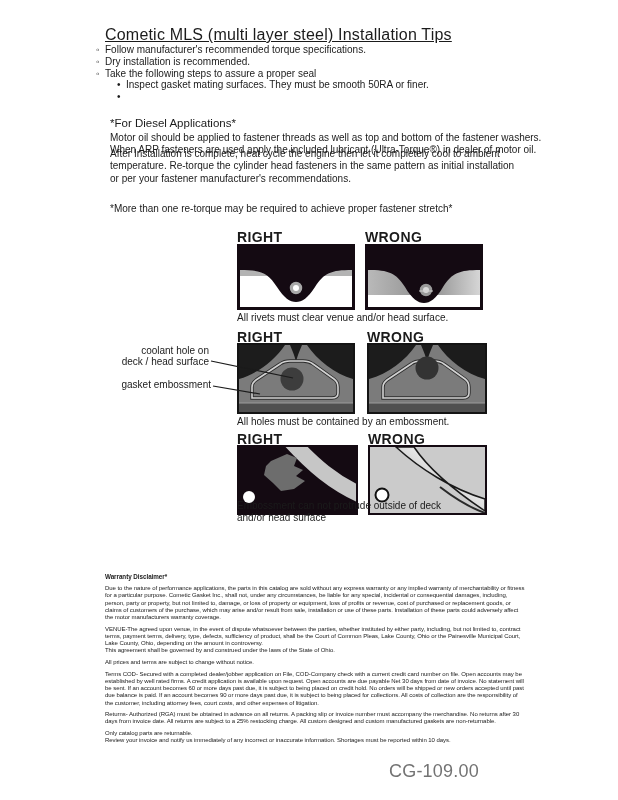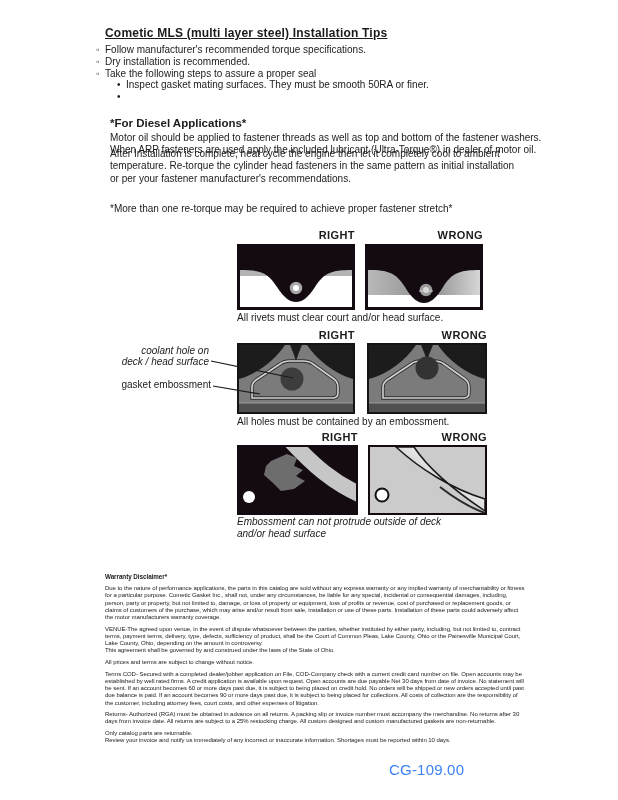--- a/index.html
+++ b/index.html
@@ -2,37 +2,37 @@
 <html><head>
 <meta charset="utf-8">
 <style>
   html,body{margin:0;padding:0;background:#ffffff;}
   #page{
     position:relative;width:618px;height:800px;background:#ffffff;
     font-family:"Liberation Sans", sans-serif;color:#1b1b1b;overflow:hidden;
   }
   .abs{position:absolute;}
   .title{
-    left:105px;top:26px;font-size:12px;font-weight:bold;
+    left:105px;top:26px;font-size:16px;font-weight:normal;
     text-decoration:underline;letter-spacing:.2px;
   }
   .tips{left:96px;top:44px;font-size:10px;line-height:11.8px;width:500px;}
   .tip{display:flex;}
   .tip .mk{width:9px;flex:0 0 9px;text-align:left;}
   .tip.sub{margin-left:21px;}
-  .dz-head{left:110px;top:117px;font-size:11.5px;font-weight:bold;}
+  .dz-head{left:110px;top:117px;font-size:11.5px;font-weight:normal;}
   .para{left:110px;font-size:10px;line-height:12.4px;white-space:pre-line;width:505px;}
-  .fig-label{font-size:11px;font-weight:bold;text-align:right;letter-spacing:.4px;}
+  .fig-label{font-size:14px;font-weight:bold;text-align:left;letter-spacing:.4px;}
   .fig-caption{font-size:10px;line-height:11.5px;white-space:pre-line;}
   .ann{font-size:10px;line-height:11px;text-align:right;white-space:pre-line;}
   .panel{display:block;}
   .warranty{left:105px;top:573px;width:420px;font-size:6px;line-height:7.2px;letter-spacing:-.05px;}
   .warranty h4{margin:0 0 5px 0;font-size:6.3px;line-height:7.2px;}
   .warranty p{margin:0 0 4.5px 0;white-space:pre-line;}
-  .footer-code{left:389px;top:761px;font-size:15px;letter-spacing:.2px;color:#3b82f6;}
+  .footer-code{left:389px;top:761px;font-size:18px;letter-spacing:.2px;color:#737373;}
   svg{display:block;}
 </style>
 </head>
 <body>
 
 <div id="page">
 
   <div class="abs title">Cometic MLS (multi layer steel) Installation Tips</div>
 
   <div class="abs tips">
@@ -89,26 +89,26 @@
       </defs>
       <rect width="118" height="66" fill="#140a12"></rect>
       <rect x="3" y="26" width="112" height="25" fill="url(#g-r1w)"></rect>
       <rect x="3" y="51" width="112" height="12" fill="#ffffff"></rect>
       <path d="M3,26 C24,26 31,29 40,43 C47,55 53,59 59,59 C65,59 71,55 78,43 C87,29 94,26 115,26 L115,3 L3,3 Z" fill="#140a12"></path>
       <circle cx="61" cy="46" r="7" fill="#9a9a9a" stroke="#140a12" stroke-width="1.5"></circle>
       <circle cx="61" cy="46" r="3" fill="#d9d9d9"></circle>
       <line x1="54" y1="47" x2="68" y2="47" stroke="#cfcfcf" stroke-width="1"></line>
     </svg>
   </div>
-  <div class="abs fig-caption" style="left:237px;top:312px;">All rivets must clear court and/or head surface.</div>
+  <div class="abs fig-caption" style="left:237px;top:312px;">All rivets must clear venue and/or head surface.</div>
 
   <div class="abs fig-label" style="left:237px;top:329px;width:118px;">RIGHT</div>
   <div class="abs fig-label" style="left:367px;top:329px;width:120px;">WRONG</div>
 
-  <div class="abs ann" style="left:90px;top:345px;width:119px;font-style:italic;">coolant hole on
+  <div class="abs ann" style="left:90px;top:345px;width:119px;">coolant hole on
 deck / head surface</div>
   <div class="abs ann" style="left:90px;top:379px;width:121px;text-align:right;">gasket embossment</div>
 
   <div class="abs" style="left:237px;top:343px;">
     <svg class="panel" width="118" height="71" viewBox="0 0 118 71">
       <rect width="118" height="71" fill="#1c1c1c"></rect>
       <path d="M2,36 C20,31 38,17 48,2 L53,2 C56,9 58,14 59,19 C60,14 62,9 65,2 L70,2 C80,17 98,31 116,36 L116,69 L2,69 Z" fill="#7b7b7b"></path>
       <rect x="2" y="60" width="114" height="9" fill="#505050"></rect>
       <line x1="2" y1="60" x2="116" y2="60" stroke="#9b9b9b" stroke-width="1.2"></line>
       <path d="M15,55 L15,44 Q15,40 19,37 L43,21 Q47,18 53,18 L66,18 Q72,18 76,21 L97,36 Q101,39 101,44 L101,50 Q101,55 95,55 Z" fill="none" stroke="#2e2e2e" stroke-width="3.4"></path>
@@ -156,21 +156,21 @@
             <stop offset="1" stop-color="#f5f5f5"></stop>
         </linearGradient>
       </defs>
       <rect width="119" height="70" fill="#cbcbcb"></rect>
       <path d="M28,2 C52,24 84,44 117,54 L117,66 C90,48 62,26 46,2 Z" fill="url(#g-r3w)" stroke="#1a1a1a" stroke-width="1.5"></path>
       <path d="M117,68 C100,62 85,52 72,42" stroke="#2a2a2a" stroke-width="2" fill="none"></path>
       <circle cx="14" cy="50" r="6.5" fill="#ffffff" stroke="#111111" stroke-width="2"></circle>
       <rect x="1" y="1" width="117" height="68" fill="none" stroke="#140a12" stroke-width="2"></rect>
     </svg>
   </div>
-  <div class="abs fig-caption" style="left:237px;top:516px;font-style:italic;">Embossment can not protrude outside of deck
+  <div class="abs fig-caption" style="left:237px;top:500px;">Embossment can not protrude outside of deck
 and/or head surface</div>
 
   <div class="abs warranty">
     <h4>Warranty Disclaimer*</h4>
     <p>Due to the nature of performance applications, the parts in this catalog are sold without any express warranty or any implied warranty of merchantability or fitness for a particular purpose.  Cometic Gasket Inc., shall not, under any circumstances, be liable for any special, incidental or consequential damages, including, person, party or property, but not limited to, damage, or loss of property or equipment, loss of profits or revenue, cost of purchased or replacement goods, or claims of customers of the purchase, which may arise and/or result from sale, installation or use of these parts.  Installation of these parts could adversely affect the motor manufacturers warranty coverage.</p>
     <p>VENUE-The agreed upon venue, in the event of dispute whatsoever between the parties, whether instituted by either party, including, but not limited to, contract terms, payment terms, delivery, type, defects, sufficiency of product, shall be the Court of Common Pleas, Lake County, Ohio or the Painesville Municipal Court, Lake County, Ohio, depending on the amount in controversy.
 This agreement shall be governed by and construed under the laws of the State of Ohio.</p>
     <p>All prices and terms are subject to change without notice.</p>
     <p>Terms COD- Secured with a completed dealer/jobber application on File, COD-Company check with a current credit card number on file.  Open accounts may be established by well rated firms.  A credit application is available upon request.  Open accounts are due payable Net 30 days from date of invoice.  No statement will be sent.  If an account becomes 60 or more days past due, it is subject to being placed on credit hold.  No orders will be shipped or new orders accepted until past due balance is paid.  If an account becomes 90 or more days past due, it is subject to being placed for collections.  All costs of collection are the responsibility of the customer, including attorney fees, court costs, and other expenses of litigation.</p>
     <p>Returns- Authorized (RGA) must be obtained in advance on all returns.  A packing slip or invoice number must accompany the merchandise.  No returns after 30 days from invoice date.  All returns are subject to a 25% restocking charge.  All custom designed and custom manufactured gaskets are non-returnable.</p>

